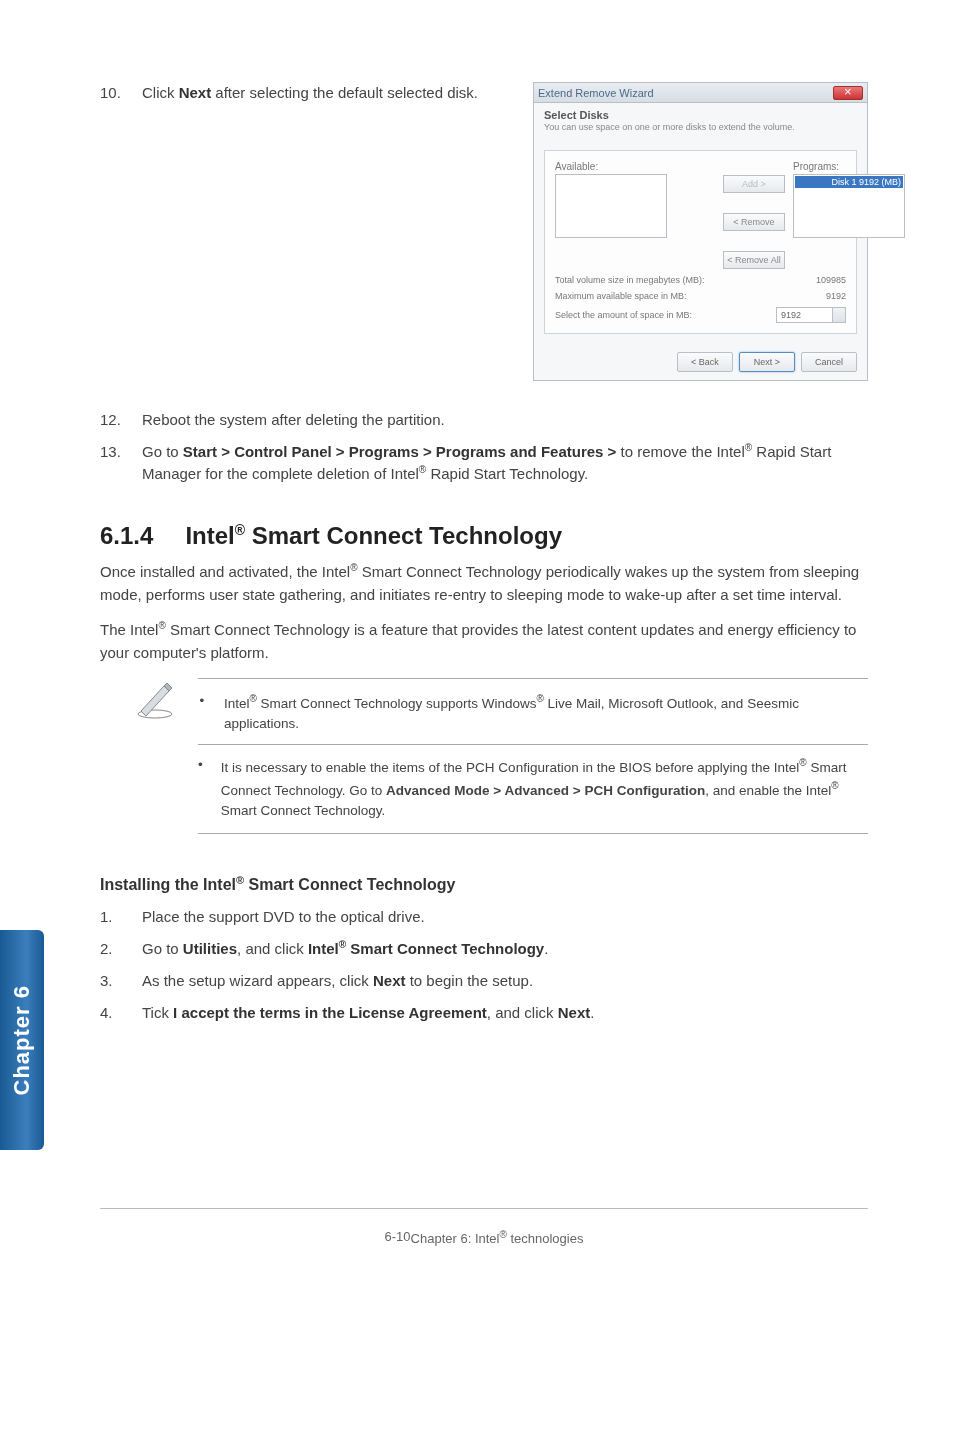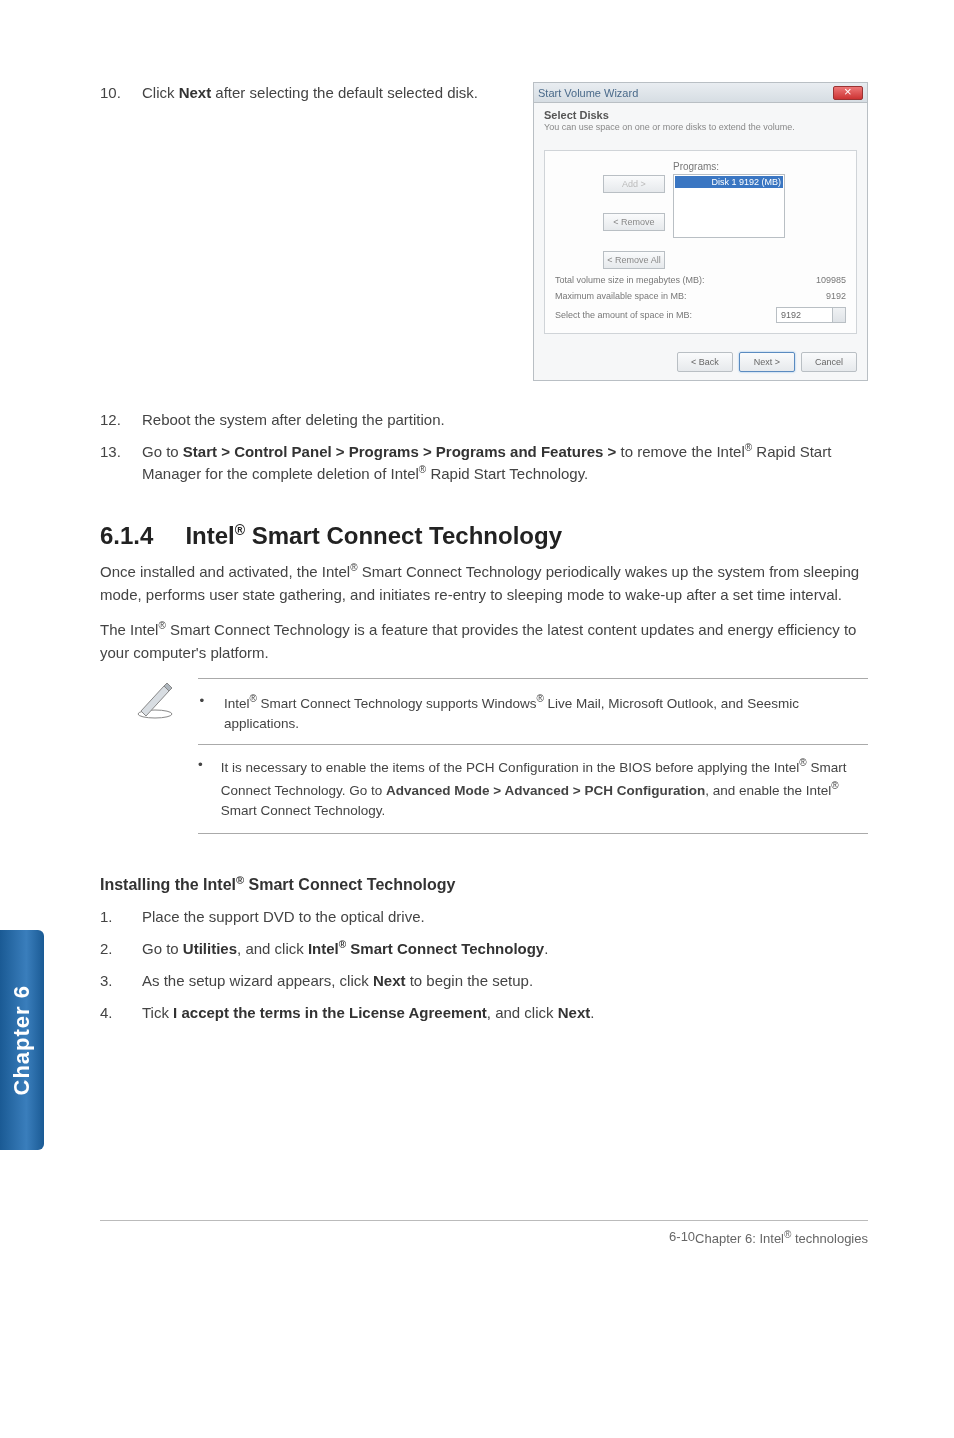--- a/index.html
+++ b/index.html
@@ -57,47 +57,51 @@
   .note-lines li { display: flex; gap: 18px; margin: 4px 0; }
   .note-lines li .dot { width: 8px; text-align: center; }
 
   .subhead { font-size: 16px; font-weight: bold; color: #333; margin-top: 40px; margin-bottom: 12px; }
 
   
   .sidetab { position: absolute; left: 0; bottom: 140px; width: 44px; height: 220px; background: linear-gradient(90deg,#1a5a94,#3a7ebc 60%,#1a5a94); border-top-right-radius: 6px; border-bottom-right-radius: 6px; display: flex; align-items: center; justify-content: center; }
   .sidetab span { writing-mode: vertical-rl; transform: rotate(180deg); color: #fff; font-size: 22px; font-weight: bold; letter-spacing: 1px; }
 
   
-  .pagefoot { position: absolute; bottom: 44px; left: 100px; right: 86px; border-top: 1px solid #bbb; display: flex; justify-content: flex-end; font-size: 13px; color: #666; padding-top: 8px; }
+  .pagefoot { position: absolute; bottom: 44px; left: 100px; right: 86px; border-top: 1px solid #bbb; display: flex; justify-content: center; font-size: 13px; color: #666; padding-top: 20px; }
 </style>
 </head>
 <body>
 
 <div class="page">
 
   <div class="top-row">
     <div class="left-col">
       <div class="step">
         <div class="num">10.</div>
         <div class="txt">
           <span>Click </span><b>Next</b><span> after selecting the default selected disk.</span>
         </div>
       </div>
     </div>
     <div class="right-col">
       <div class="dlg">
         <div class="dlg-titlebar">
-          <span>Start Volume Wizard</span>
+          <span>Extend Remove Wizard</span>
           <div class="dlg-close"></div>
         </div>
         <div class="dlg-body">
           <div class="dlg-heading">Select Disks</div>
           <div class="dlg-sub">You can use space on one or more disks to extend the volume.</div>
           <div class="dlg-inner">
             <div class="cols">
+              <div>
+                <div class="listlbl">Available:</div>
+                <div class="listbox"></div>
+              </div>
               <div class="btnstack">
                 <div class="wbtn disabled">Add &gt;</div>
                 <div class="wbtn">&lt; Remove</div>
                 <div class="wbtn">&lt; Remove All</div>
               </div>
               <div>
                 <div class="listlbl">Programs:</div>
                 <div class="listbox">
                   <div class="selected-item">Disk 1    9192 (MB)</div>
                 </div>

